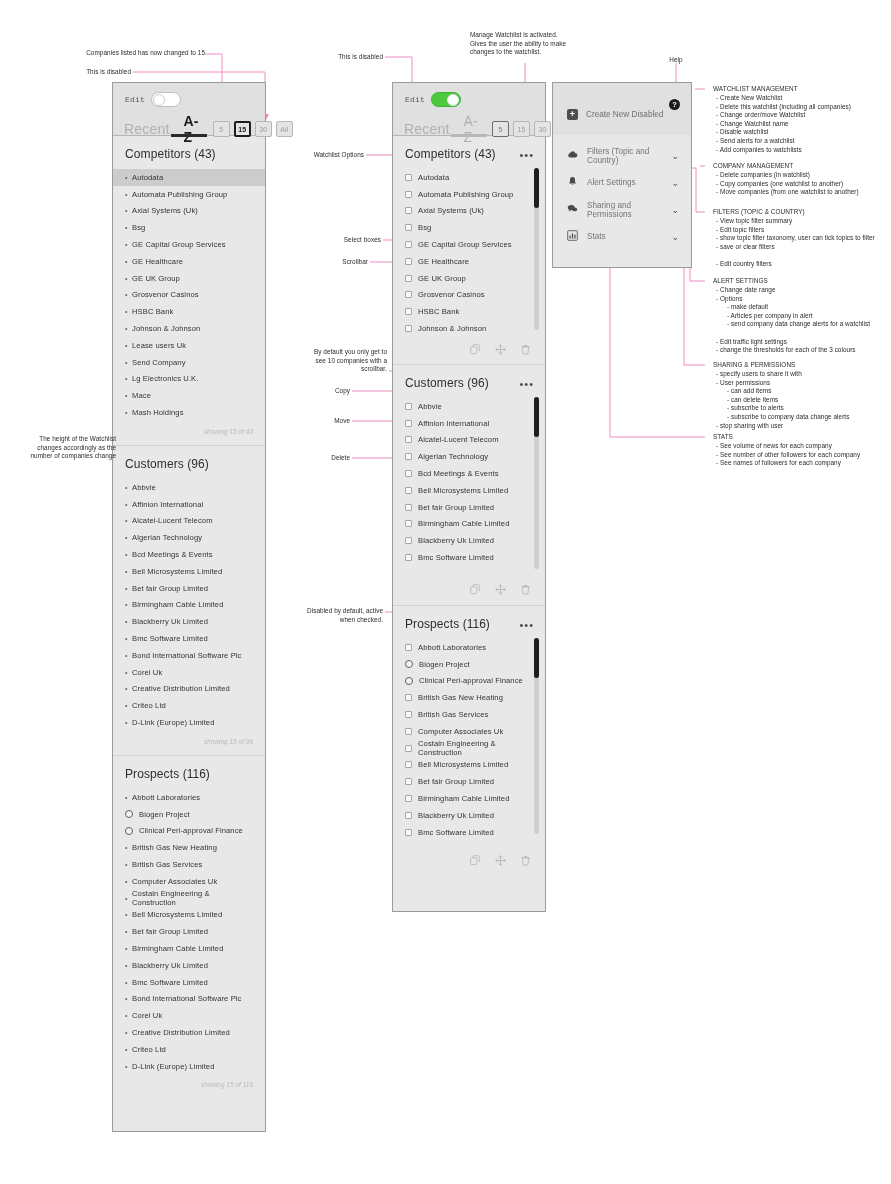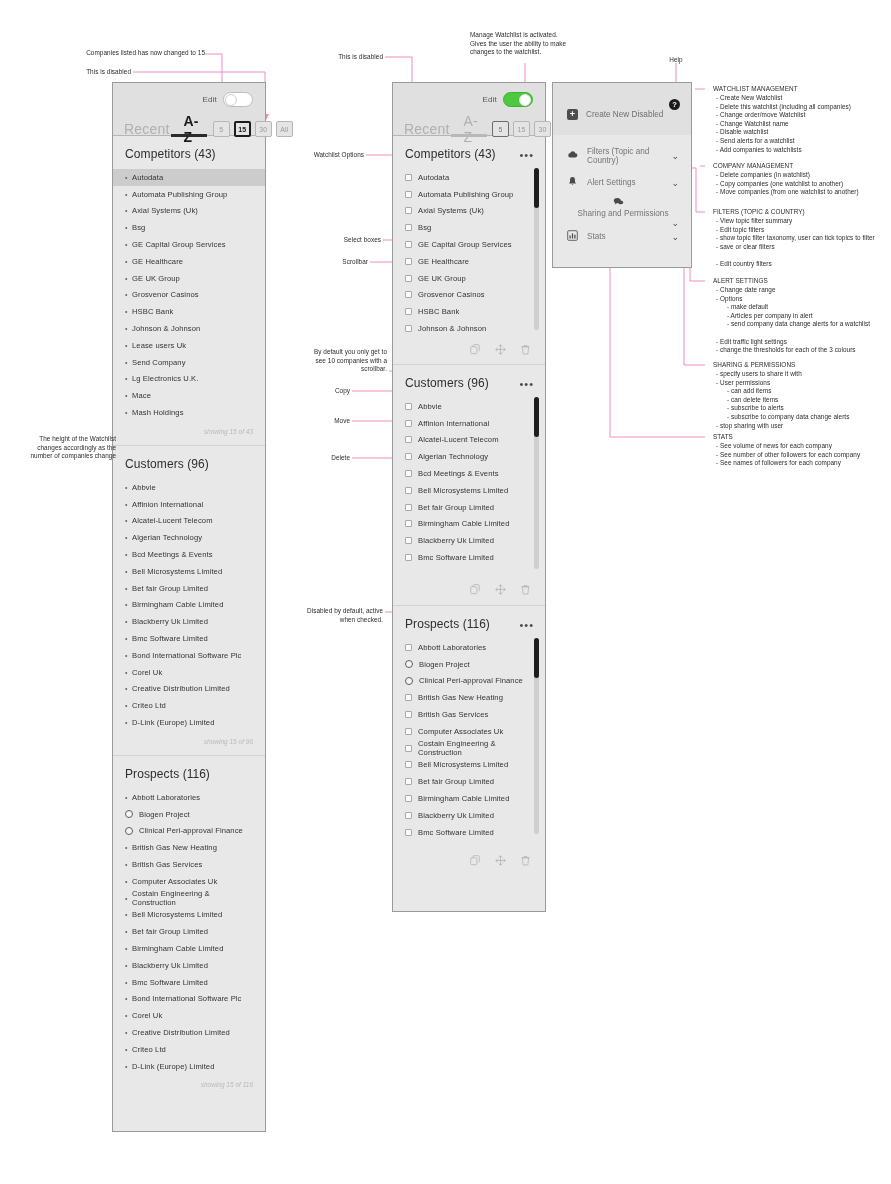--- a/index.html
+++ b/index.html
@@ -19,22 +19,23 @@
     position: absolute;
     background: #e8e8e8;
     border: 1px solid #9a9a9a;
   }
   .panel-head {
     background: #e0e0e0;
     border-bottom: 1px solid #b5b5b5;
     position: relative;
   }
   .edit-row {
-    display:flex; align-items:center; justify-content:flex-end;
+    display:flex; align-items:center; 
     padding: 9px 12px 0 12px;
+    font-family: Liberation Mono, monospace;
   }
   .edit-label { font-size: 8px; color:#555; margin-right:6px; letter-spacing:.2px;}
   .toggle {
     width: 30px; height: 15px; border-radius: 9px;
     background: #ffffff; border: 1px solid #bdbdbd;
     position: relative;
   }
   .toggle.on { background: #4cc93f; border-color:#3cb431; }
   .toggle .knob {
     position:absolute; top:1px; left:1px;
@@ -714,21 +715,21 @@
       <div class="acc-row" style="height:27px;">
         <span class="acc-ic">
           <svg viewBox="0 0 16 16" width="11" height="11">
               <path d="M8 1.6 A3.6 3.6 0 0 1 11.6 5.2 V8.4 L13 10.8 H3 L4.4 8.4 V5.2 A3.6 3.6 0 0 1 8 1.6 Z" fill="#4a4a4a"></path>
               <path d="M6.6 11.6 a1.5 1.5 0 0 0 2.8 0 Z" fill="#4a4a4a"></path>
             </svg>
         </span>
         <span>Alert Settings</span>
         <span class="chev">⌄</span>
       </div>
-      <div class="acc-row" style="height:27px;flex-direction:column;">
+      <div class="acc-row" style="height:27px;">
         <span class="acc-ic">
           <svg viewBox="0 0 16 16" width="11" height="11">
               <ellipse cx="6.2" cy="6.6" rx="5" ry="3.8" fill="#4a4a4a"></ellipse>
               <path d="M3.4 9.2 L2.6 12.2 L5.8 10.2 Z" fill="#4a4a4a"></path>
               <ellipse cx="11.2" cy="9.3" rx="3.6" ry="2.8" fill="#4a4a4a"></ellipse>
             </svg>
         </span>
         <span>Sharing and Permissions</span>
         <span class="chev">⌄</span>
       </div>

